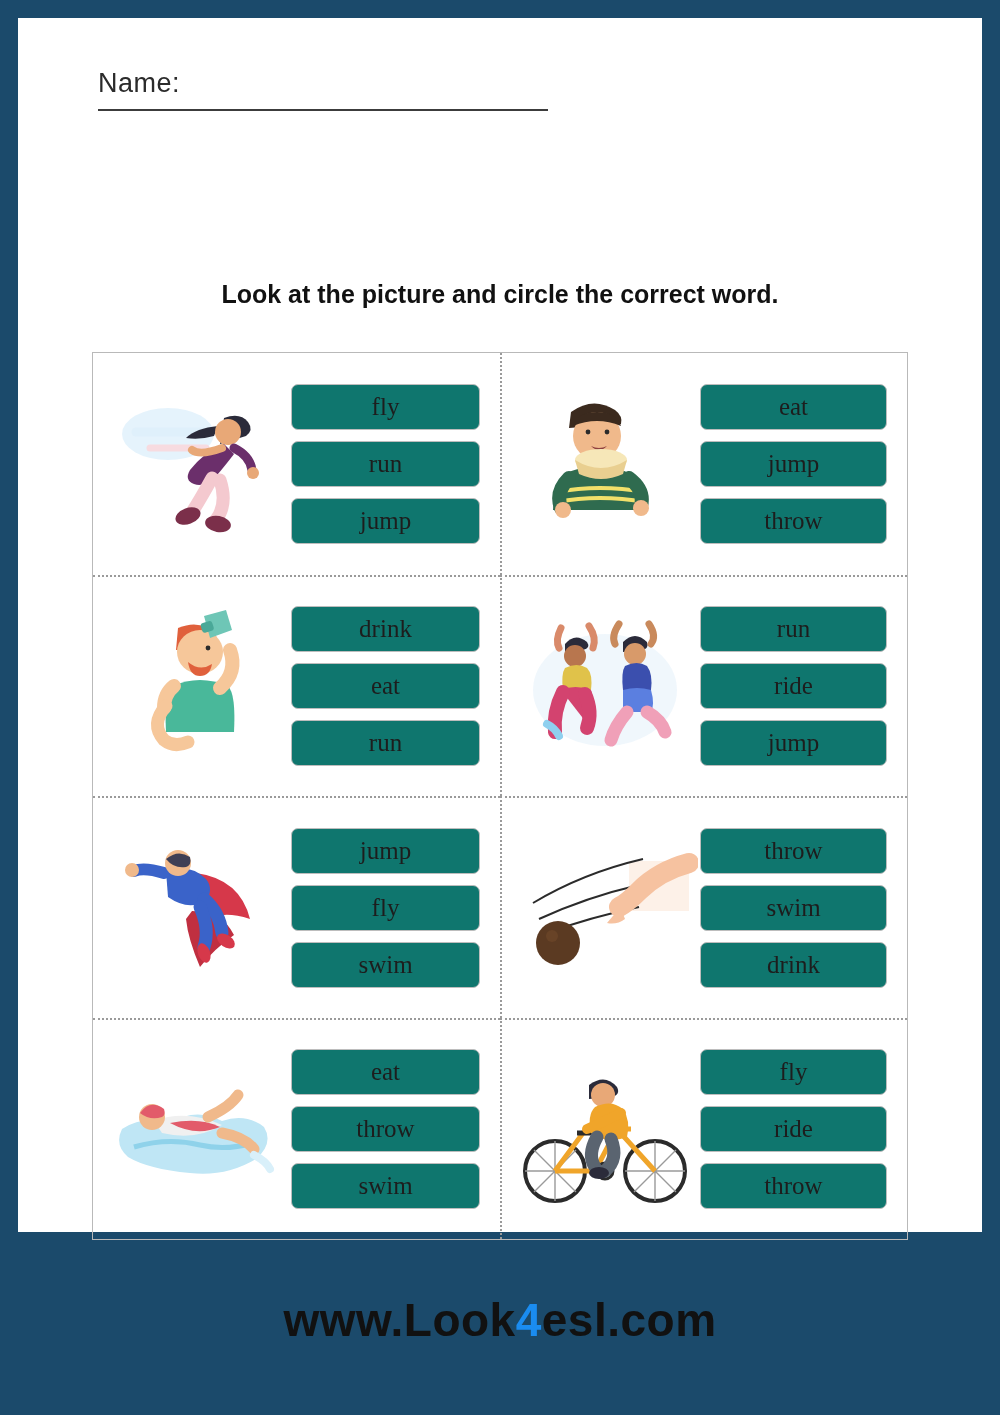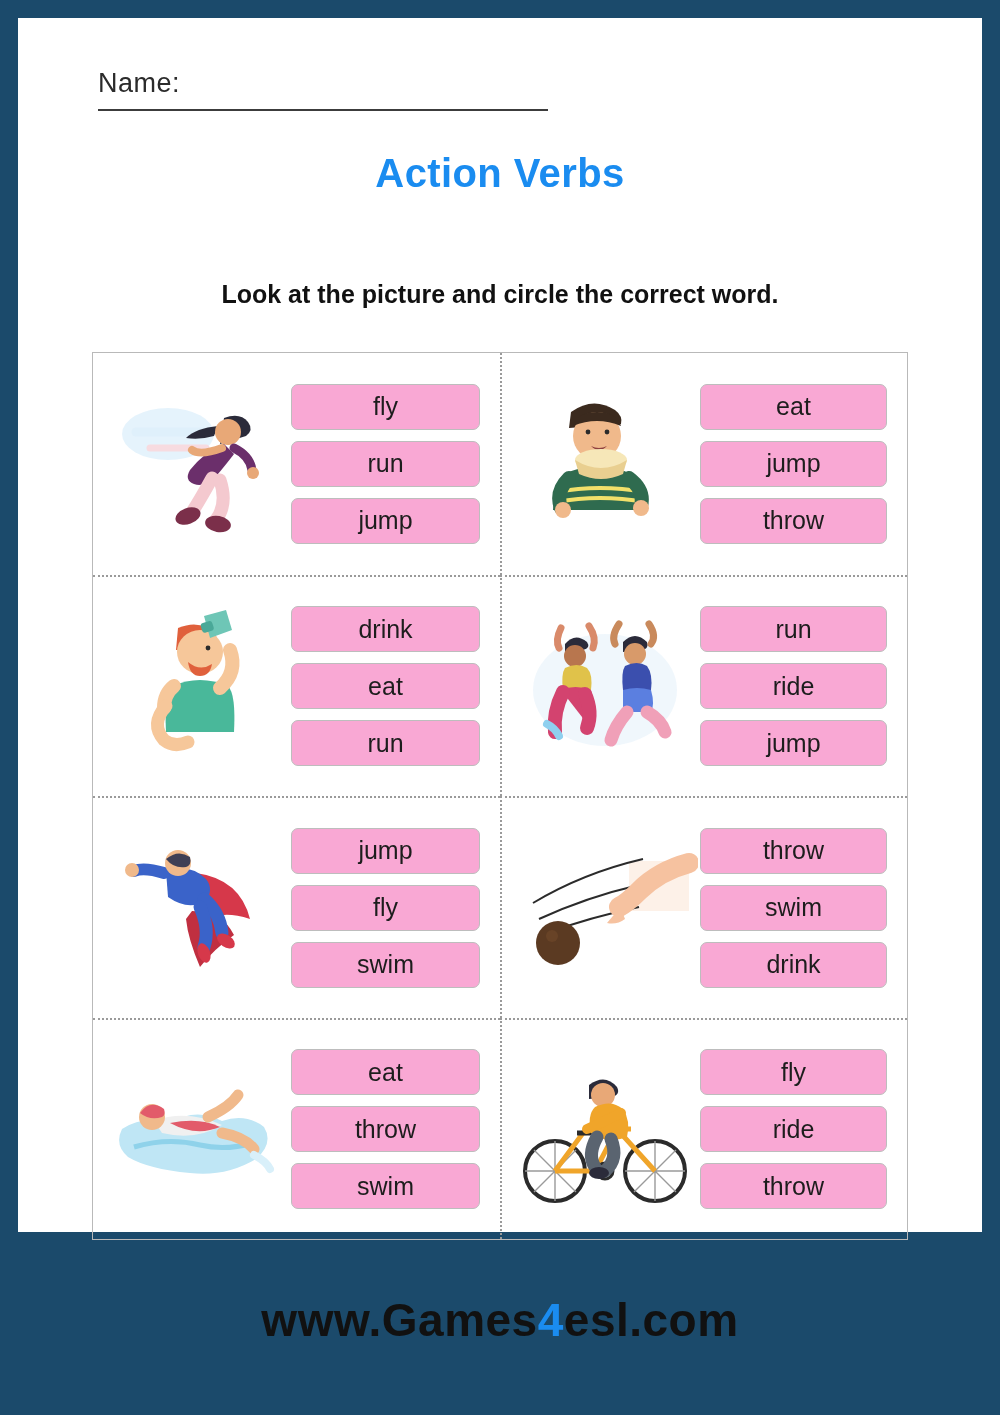--- a/index.html
+++ b/index.html
@@ -109,22 +109,22 @@
   }
   .opt {
     border: 1px solid #bdbdbd;
     border-radius: 7px;
     height: 44px;
     display: flex;
     align-items: center;
     justify-content: center;
     font-size: 25px;
     color: #1d1d1d;
-    background: #f9a8d4;
-    font-family: Liberation Sans, sans-serif;
+    background: #0f766e;
+    font-family: Liberation Serif, serif;
   }
 
   
   .footer {
     position: absolute;
     left: 0;
     top: 1275px;
     width: 964px;
     text-align: center;
     font-size: 46px;
@@ -140,21 +140,20 @@
 </style>
 </head>
 <body>
 
 <div class="page">
 
   <div class="name-row">
     <span class="name-label">Name:</span>
   </div>
 
-  <div class="title">Action Verbs</div>
   <div class="subtitle">Look at the picture and circle the correct word.</div>
 
   <div class="grid">
 
     <div class="cell">
       <div class="pic">
         <svg width="180" height="180" viewBox="0 0 180 180">
           <ellipse cx="62" cy="60" rx="46" ry="26" fill="#dff0fb" opacity="0.8"></ellipse>
           <path d="M30 58 H96" stroke="#dff0fb" stroke-width="9" stroke-linecap="round"></path>
           <path d="M44 74 H100" stroke="#f7dbe0" stroke-width="7" stroke-linecap="round"></path>
@@ -385,16 +384,16 @@
       <div class="options">
         <div class="opt">fly</div>
         <div class="opt">ride</div>
         <div class="opt">throw</div>
       </div>
     </div>
 
   </div>
 
   <div class="footer">
-    <span>www.Games</span><span class="accent">4</span><span>esl.com</span>
+    <span>www.Look</span><span class="accent">4</span><span>esl.com</span>
   </div>
 
 </div>
 
 </body></html>

